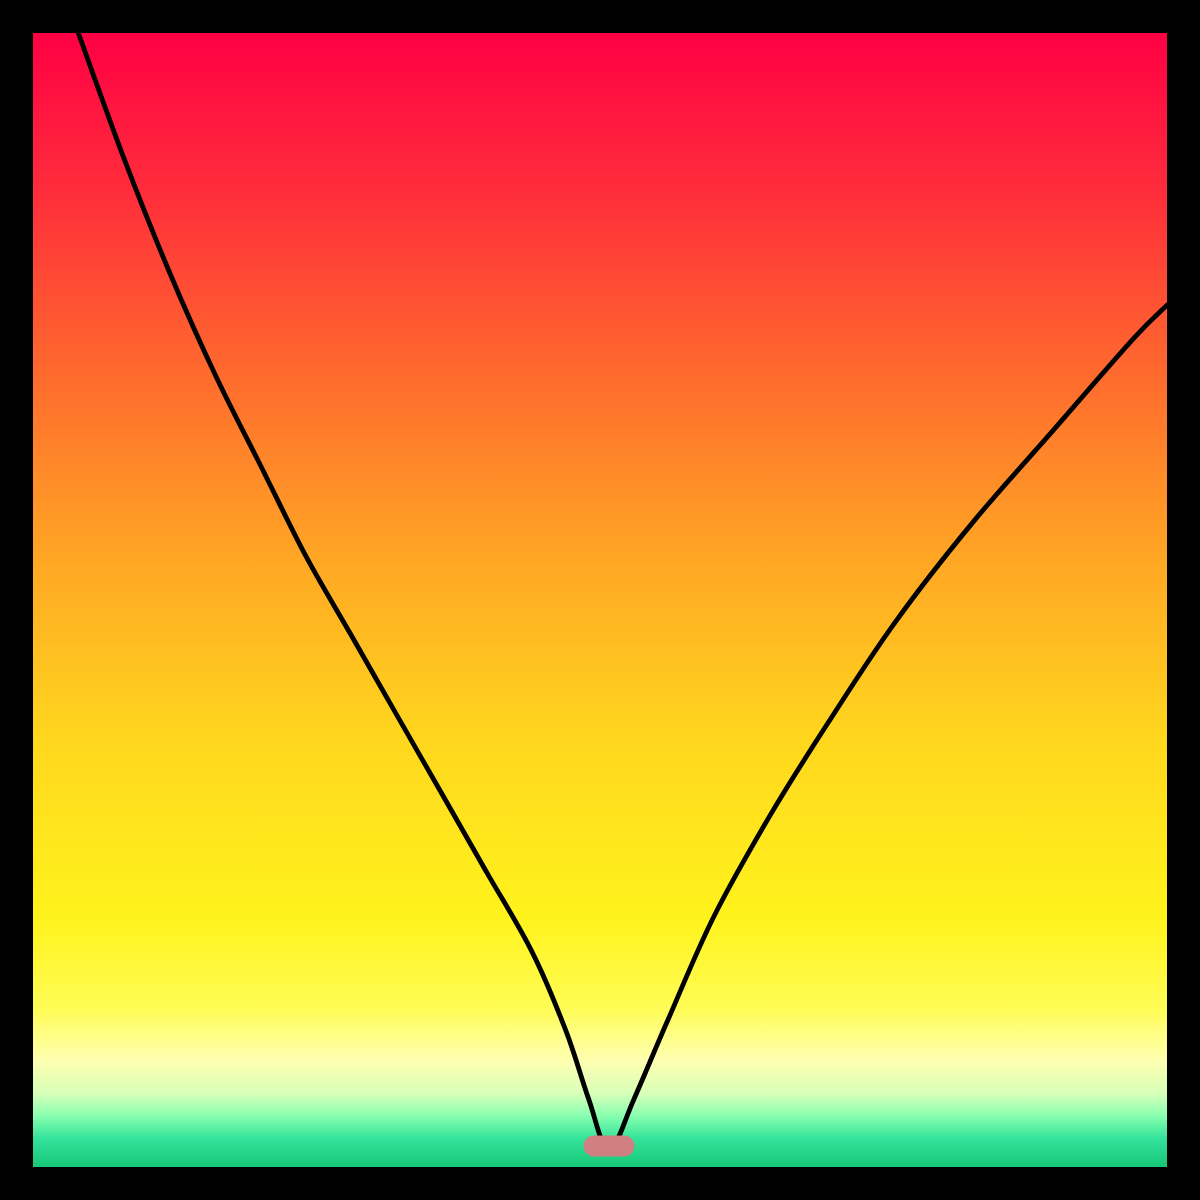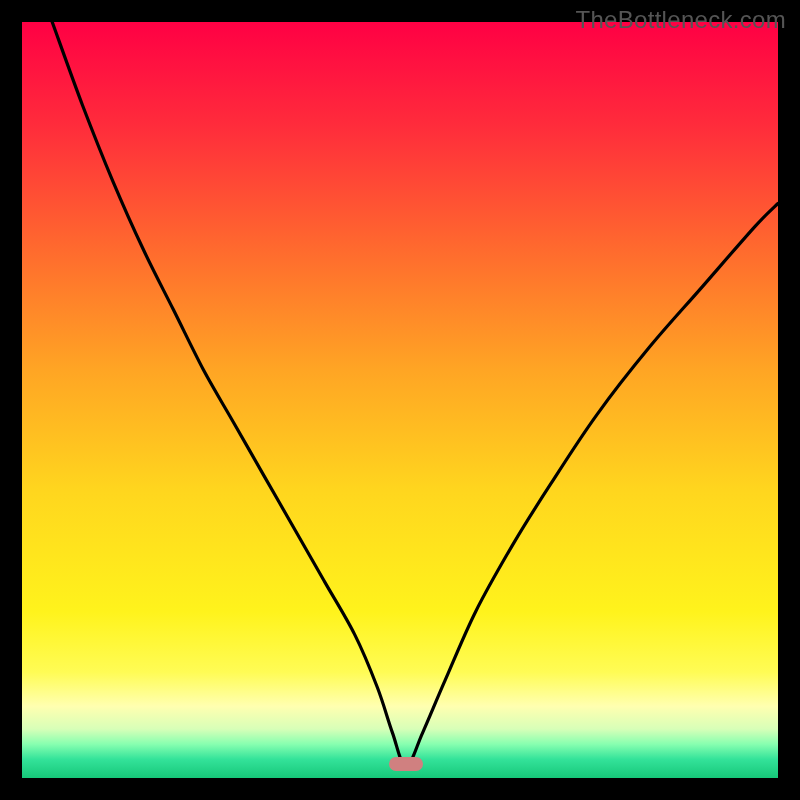--- a/index.html
+++ b/index.html
@@ -57,21 +57,20 @@
     height: 14px;
     border-radius: 7px;
     background: #d08080;
     z-index: 4;
   }
 </style>
 </head>
 <body>
 
 <div class="stage">
-  <div class="watermark">TheBottleneck.com</div>
 
   <div class="plot">
     <svg class="gradient" viewBox="0 0 756 756" preserveAspectRatio="none">
       <defs>
         <linearGradient id="bgGrad" x1="0" y1="0" x2="0" y2="1">
             <stop offset="0%" stop-color="#ff0044"></stop>
             <stop offset="14.000000000000002%" stop-color="#ff2d3b"></stop>
             <stop offset="30%" stop-color="#ff6a2e"></stop>
             <stop offset="46%" stop-color="#ffa524"></stop>
             <stop offset="62%" stop-color="#ffd61e"></stop>

